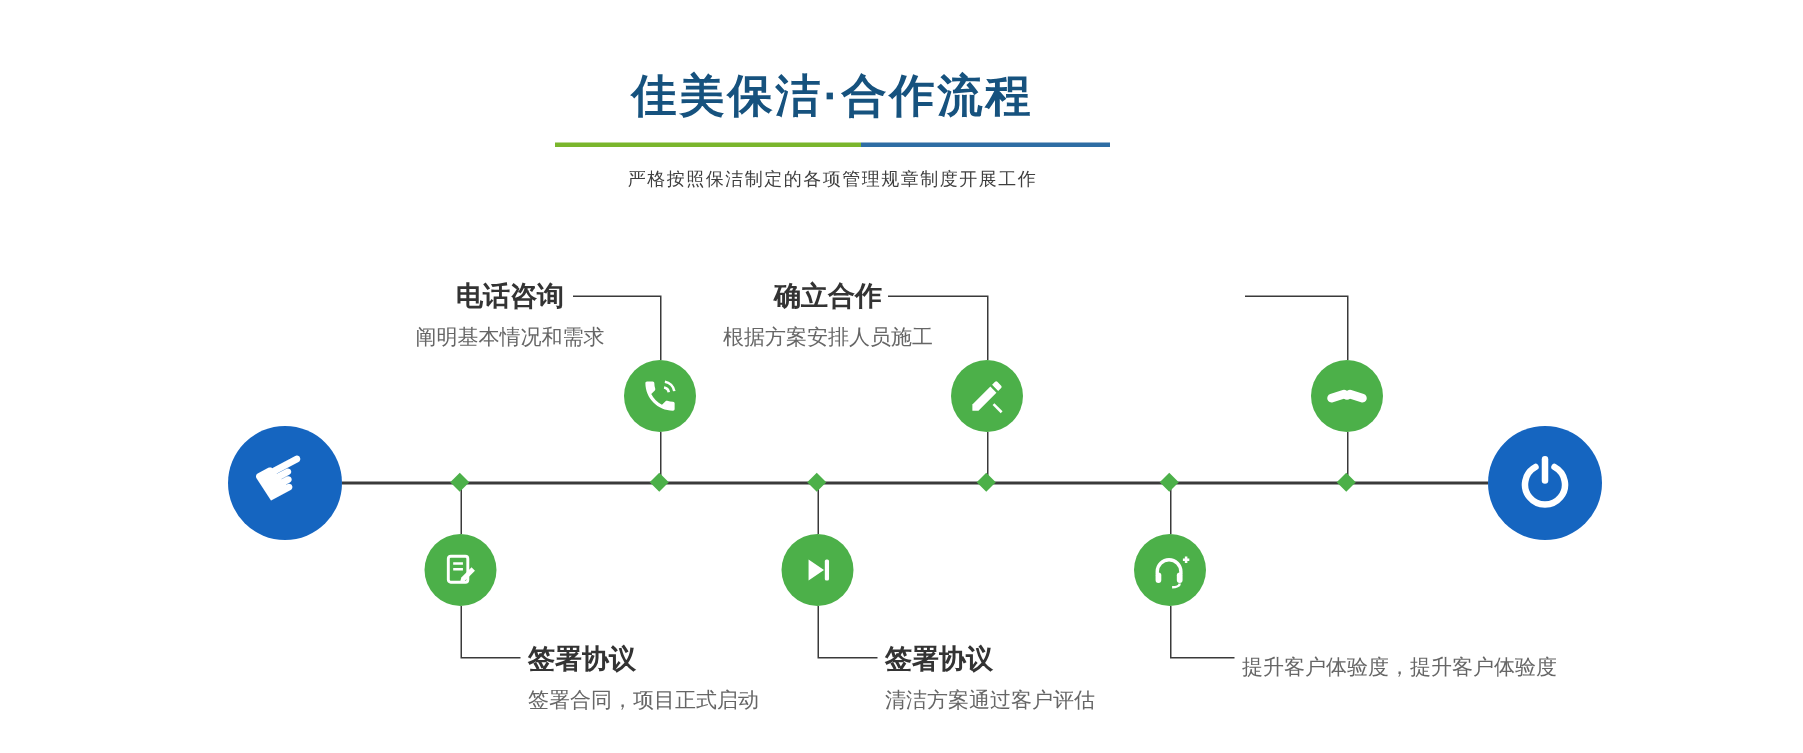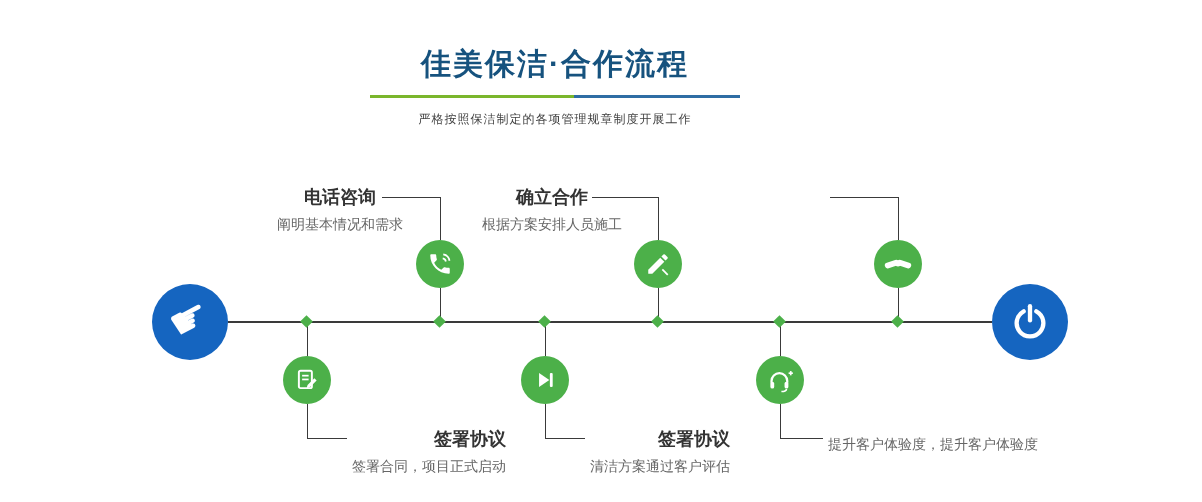--- a/index.html
+++ b/index.html
@@ -22,21 +22,21 @@
   .diamond { position:absolute; width:9px; height:9px; background:#4cb049; transform:rotate(45deg); }
 
   .node { position:absolute; width:48px; height:48px; border-radius:50%; background:#4cb049;
           display:flex; align-items:center; justify-content:center; }
   .endnode { position:absolute; width:76px; height:76px; border-radius:50%; background:#1565c0;
              display:flex; align-items:center; justify-content:center; }
   .hand-glyph { font-family:"DejaVu Sans",sans-serif; font-size:44px; color:#fff;
                 transform:rotate(-28deg) translate(1px,-3px); line-height:1; display:block; }
 
   .block-top { position:absolute; width:200px; text-align:center; }
-  .block-bottom { position:absolute; text-align:right; }
+  .block-bottom { position:absolute; text-align:left; }
   .step-label { font-size:18px; font-weight:bold; color:#333; line-height:22px; }
   .step-desc { font-size:14px; color:#666; line-height:18px; margin-top:7px; white-space:nowrap; }
 </style>
 </head>
 <body>
 
 <div class="canvas">
 
   <div class="title">佳美保洁·合作流程</div>
   <div class="divider">

